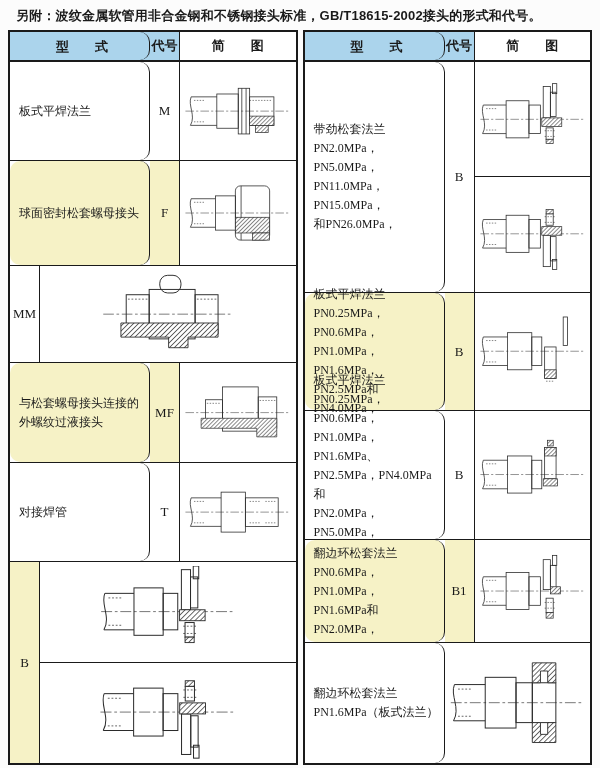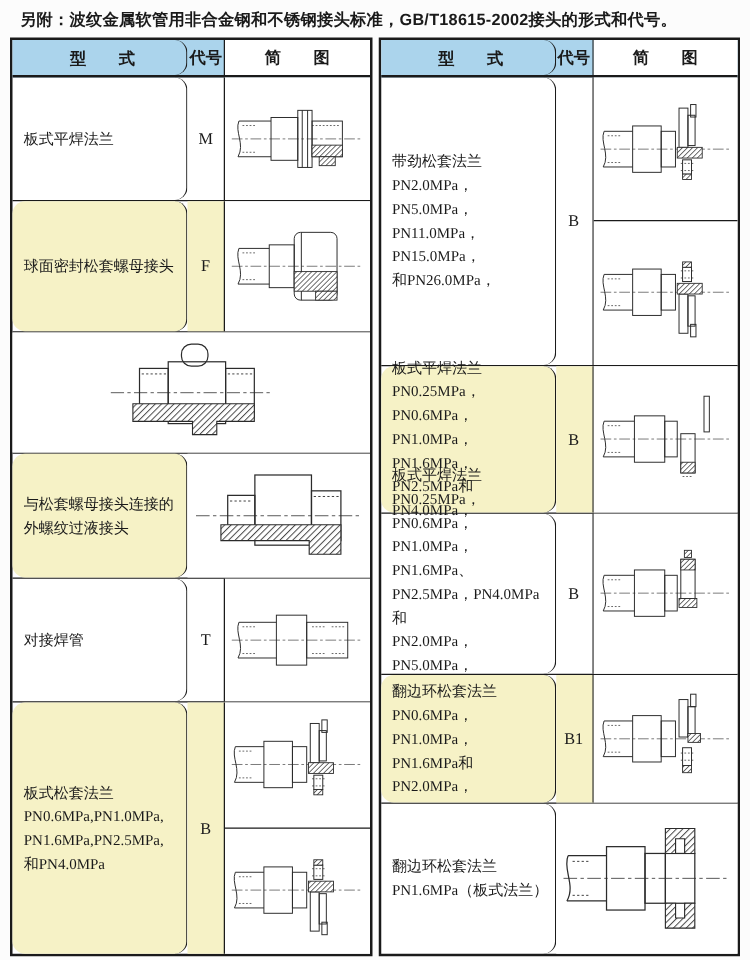--- a/index.html
+++ b/index.html
@@ -110,20 +110,21 @@
                 <rect x="72" y="12" width="48" height="76" rx="7" stroke="#2b2b2b" stroke-width="1.1" fill="none"></rect>
                 <line x1="80" y1="12" x2="80" y2="88" stroke="#2b2b2b" stroke-width="1.1" fill="none"></line>
                 <rect x="72" y="56" width="48" height="22" fill="url(#h1)" stroke="#2b2b2b" stroke-width="1"></rect>
                 <rect x="96" y="78" width="24" height="10" fill="url(#h1)" stroke="#2b2b2b" stroke-width="1"></rect>
               </svg>
             </div>
           </div>
       </div>
 
       <div class="row" style="height:96px">
+        <div class="cell c-code">MM</div>
         <div class="cell c-diag">
             <div class="diagbox">
               <svg viewBox="0 0 150 100" preserveAspectRatio="xMidYMid meet">
                 <defs>
                   <pattern id="h2" patternUnits="userSpaceOnUse" width="4" height="4" patternTransform="rotate(45)">
                     <rect width="4" height="4" fill="#ffffff"></rect>
                     <line x1="0" y1="0" x2="0" y2="4" stroke="#4a4a4a" stroke-width="1.8"></line>
                   </pattern>
                 </defs>
                 <line x1="2" y1="50" x2="148" y2="50" stroke="#2b2b2b" stroke-width="0.7" stroke-dasharray="12 3 3 3"></line>
@@ -136,20 +137,21 @@
                 <line x1="108" y1="33" x2="130" y2="33" stroke="#2b2b2b" stroke-width="0.8" stroke-dasharray="2 2"></line>
                 <line x1="108" y1="67" x2="130" y2="67" stroke="#2b2b2b" stroke-width="0.8" stroke-dasharray="2 2"></line>
                 <path d="M22 60 H132 V76 H98 V88 H76 V76 H22 Z" fill="url(#h2)" stroke="#2b2b2b" stroke-width="1"></path>
               </svg>
             </div>
           </div>
       </div>
 
       <div class="row" style="height:99px">
         <div class="cell c-type hl">与松套螺母接头连接的外螺纹过液接头</div>
+        <div class="cell c-code hl">MF</div>
         <div class="cell c-diag">
             <div class="diagbox">
               <svg viewBox="0 0 150 100" preserveAspectRatio="xMidYMid meet">
                 <defs>
                   <pattern id="h3" patternUnits="userSpaceOnUse" width="4" height="4" patternTransform="rotate(45)">
                     <rect width="4" height="4" fill="#ffffff"></rect>
                     <line x1="0" y1="0" x2="0" y2="4" stroke="#4a4a4a" stroke-width="1.8"></line>
                   </pattern>
                 </defs>
                 <line x1="2" y1="50" x2="148" y2="50" stroke="#2b2b2b" stroke-width="0.7" stroke-dasharray="12 3 3 3"></line>
@@ -189,24 +191,20 @@
                 <line x1="92" y1="35" x2="106" y2="35" stroke="#2b2b2b" stroke-width="0.8" stroke-dasharray="2 2"></line>
                 <line x1="92" y1="65" x2="106" y2="65" stroke="#2b2b2b" stroke-width="0.8" stroke-dasharray="2 2"></line>
                 <line x1="114" y1="35" x2="130" y2="35" stroke="#2b2b2b" stroke-width="0.8" stroke-dasharray="2 2"></line>
                 <line x1="114" y1="65" x2="130" y2="65" stroke="#2b2b2b" stroke-width="0.8" stroke-dasharray="2 2"></line>
               </svg>
             </div>
           </div>
       </div>
 
       <div class="row" style="height:201px">
-        <div class="cell c-type hl">板式松套法兰
-PN0.6MPa,PN1.0MPa,
-PN1.6MPa,PN2.5MPa,
-和PN4.0MPa</div>
         <div class="cell c-code hl">B</div>
         <div class="cell c-diag split">
           <div class="subdiag first" style="height:100px">
               <div class="diagbox">
                 <svg viewBox="0 0 150 100" preserveAspectRatio="xMidYMid meet">
                   <defs>
                     <pattern id="h5" patternUnits="userSpaceOnUse" width="4" height="4" patternTransform="rotate(45)">
                       <rect width="4" height="4" fill="#ffffff"></rect>
                       <line x1="0" y1="0" x2="0" y2="4" stroke="#4a4a4a" stroke-width="1.8"></line>
                     </pattern>

